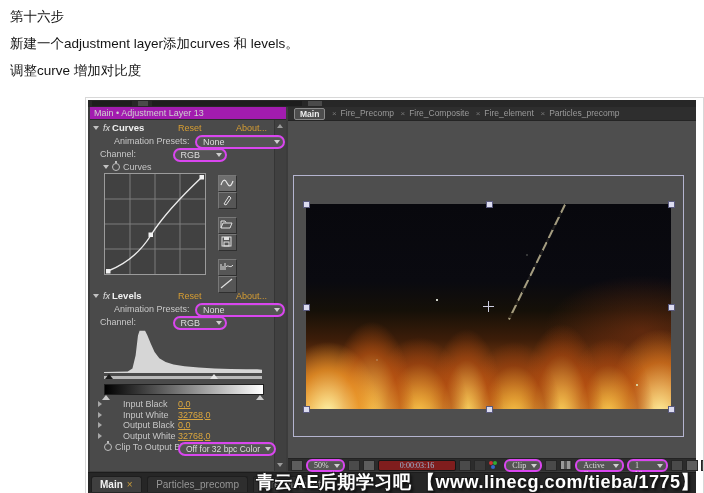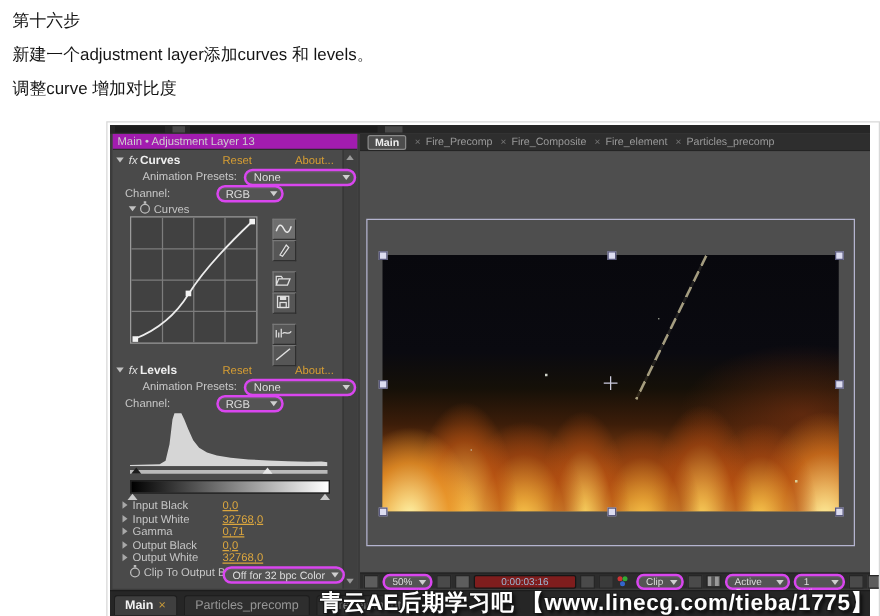--- a/index.html
+++ b/index.html
@@ -42,21 +42,21 @@
   
   .cgraph{position:absolute;left:14px;top:0;width:100px;height:100px;background:#414141;border:1px solid #9b9b9b;}
   .cbtn{position:absolute;width:17px;height:15px;background:#565656;border:1px solid #2f2f2f;border-top-color:#787878;border-left-color:#787878;}
   .cbtn.sel{background:#6e6e6e;}
   
   .hist{position:absolute;left:14px;width:158px;}
   .slid{position:absolute;left:14px;width:158px;height:3px;background:#b9b9b9;}
   .tri-in{position:absolute;top:-2px;width:0;height:0;border-left:4px solid transparent;border-right:4px solid transparent;}
   .grad{position:absolute;left:14px;width:158px;height:9px;border:1px solid #1f1f1f;background:linear-gradient(90deg,#000,#fff);}
   .tri-out{position:absolute;width:0;height:0;border-left:4px solid transparent;border-right:4px solid transparent;border-bottom:5px solid #c9c9c9;}
-  .prop .lbl{color:#c6c6c6;margin-left:3px;}
+  .prop .lbl{color:#c6c6c6;margin-left:20px;}
   .prop .val{position:absolute;left:88px;color:#dba63e;text-decoration:underline;}
   .clip .lbl{color:#c6c6c6;}
   .clip .dd{position:absolute;left:88px;top:1px;width:74px;font-size:8.5px;}
 
   
   .comp{position:absolute;left:200px;top:7px;width:408px;height:364px;background:#4e4e4e;}
   .ctabs{position:absolute;left:0;top:0;width:100%;height:13px;background:#2e2e2e;border-bottom:1px solid #242424;line-height:13px;white-space:nowrap;}
   .ctab-active{display:inline-block;margin-left:6px;background:#4d4d4d;border:1px solid #8a8a8a;border-radius:2px;color:#eee;
     font-weight:bold;font-size:8.5px;padding:0 5px;height:10px;line-height:10px;vertical-align:middle;}
   .ctab{display:inline-block;color:#9a9a9a;font-size:8.5px;margin-left:4px;vertical-align:middle;}
@@ -78,21 +78,21 @@
     background:repeating-linear-gradient(180deg,rgba(215,205,165,.75) 0 9px,rgba(215,205,165,.12) 9px 14px);}
   .speck{position:absolute;left:130px;top:95px;width:2px;height:2px;background:#cfd3c9;
     box-shadow:90px -45px 0 -0.5px #b7bcab, -60px 60px 0 -0.5px #c9c9b9, 200px 85px 0 0 #d8cf9a, 260px -60px 0 -0.5px #aab0a0;}
   .hnd{position:absolute;width:5px;height:5px;background:#dcdcf0;border:1px solid #59597d;}
   .anchor{position:absolute;width:11px;height:11px;}
   .anchor::before{content:"";position:absolute;left:5px;top:0;width:1px;height:11px;background:#ccccdf;}
   .anchor::after{content:"";position:absolute;left:0;top:5px;width:11px;height:1px;background:#ccccdf;}
 
   
   .ctools{position:absolute;left:0;top:351px;width:100%;height:13px;background:#2c2c2c;border-top:1px solid #232323;
-    display:flex;align-items:center;gap:3px;padding-left:3px;box-sizing:border-box;}
+    display:flex;align-items:center;gap:3px;padding-left:3px;box-sizing:border-box;font-family:Liberation Serif, serif;}
   .tool-ico{width:10px;height:9px;background:#4a4a4a;border:1px solid #262626;flex:0 0 auto;}
   .tool-ico.lite{background:#5d5d5d}
   .ctools .dd{height:9px;line-height:9px;font-size:8px;border-radius:6px;}
   .tc{background:#7f1d1d;border:1px solid #161616;color:#9cb8d4;font-size:8px;padding:0 21px;height:9px;line-height:9px;border-radius:2px;}
   .chk{width:10px;height:8px;flex:0 0 auto;border:1px solid #262626;
     background-image:linear-gradient(90deg,#9a9a9a 50%,#555 50%),linear-gradient(90deg,#555 50%,#9a9a9a 50%);
     background-size:6px 4px;background-position:0 0,0 4px;}
   .rgbdots{width:12px;height:9px;position:relative;flex:0 0 auto;}
   .rgbdots i{position:absolute;width:4px;height:4px;border-radius:50%;}
   .rgbdots i:nth-child(1){left:0;top:0;background:#c33}
@@ -230,23 +230,20 @@
         <span class="tri-out" style="left:166px;top:66px"></span>
       </div>
 
       <div class="r prop" style="height:10.5px;line-height:10.5px">
         <span class="caret right" style="margin-left:8px"></span><span class="lbl">Input Black</span>
         <span class="val">0,0</span></div>
       <div class="r prop" style="height:10.5px;line-height:10.5px">
         <span class="caret right" style="margin-left:8px"></span><span class="lbl">Input White</span>
         <span class="val">32768,0</span></div>
       <div class="r prop" style="height:10.5px;line-height:10.5px">
-        <span class="caret right" style="margin-left:8px"></span><span class="lbl">Gamma</span>
-        <span class="val">0,71</span></div>
-      <div class="r prop" style="height:10.5px;line-height:10.5px">
         <span class="caret right" style="margin-left:8px"></span><span class="lbl">Output Black</span>
         <span class="val">0,0</span></div>
       <div class="r prop" style="height:10.5px;line-height:10.5px">
         <span class="caret right" style="margin-left:8px"></span><span class="lbl">Output White</span>
         <span class="val">32768,0</span></div>
 
       <div class="r clip" style="height:12px;padding-left:12px">
         <span class="sw"></span><span class="lbl">Clip To Output Bl</span>
         <span class="dd"><span>Off for 32 bpc Color</span><span class="dda"></span></span></div>
 

